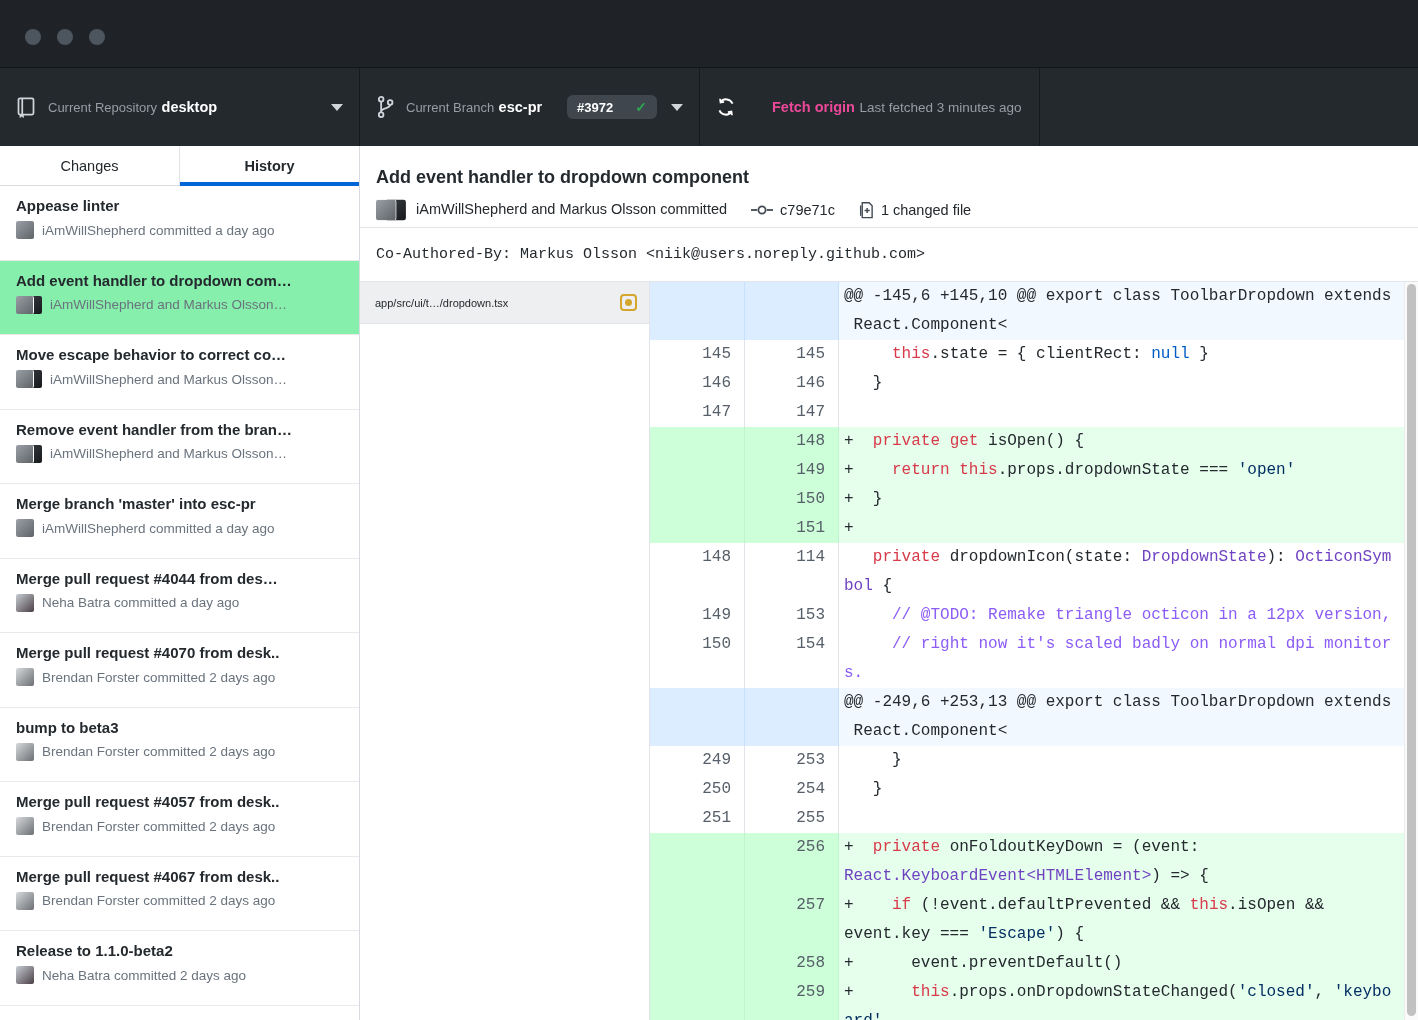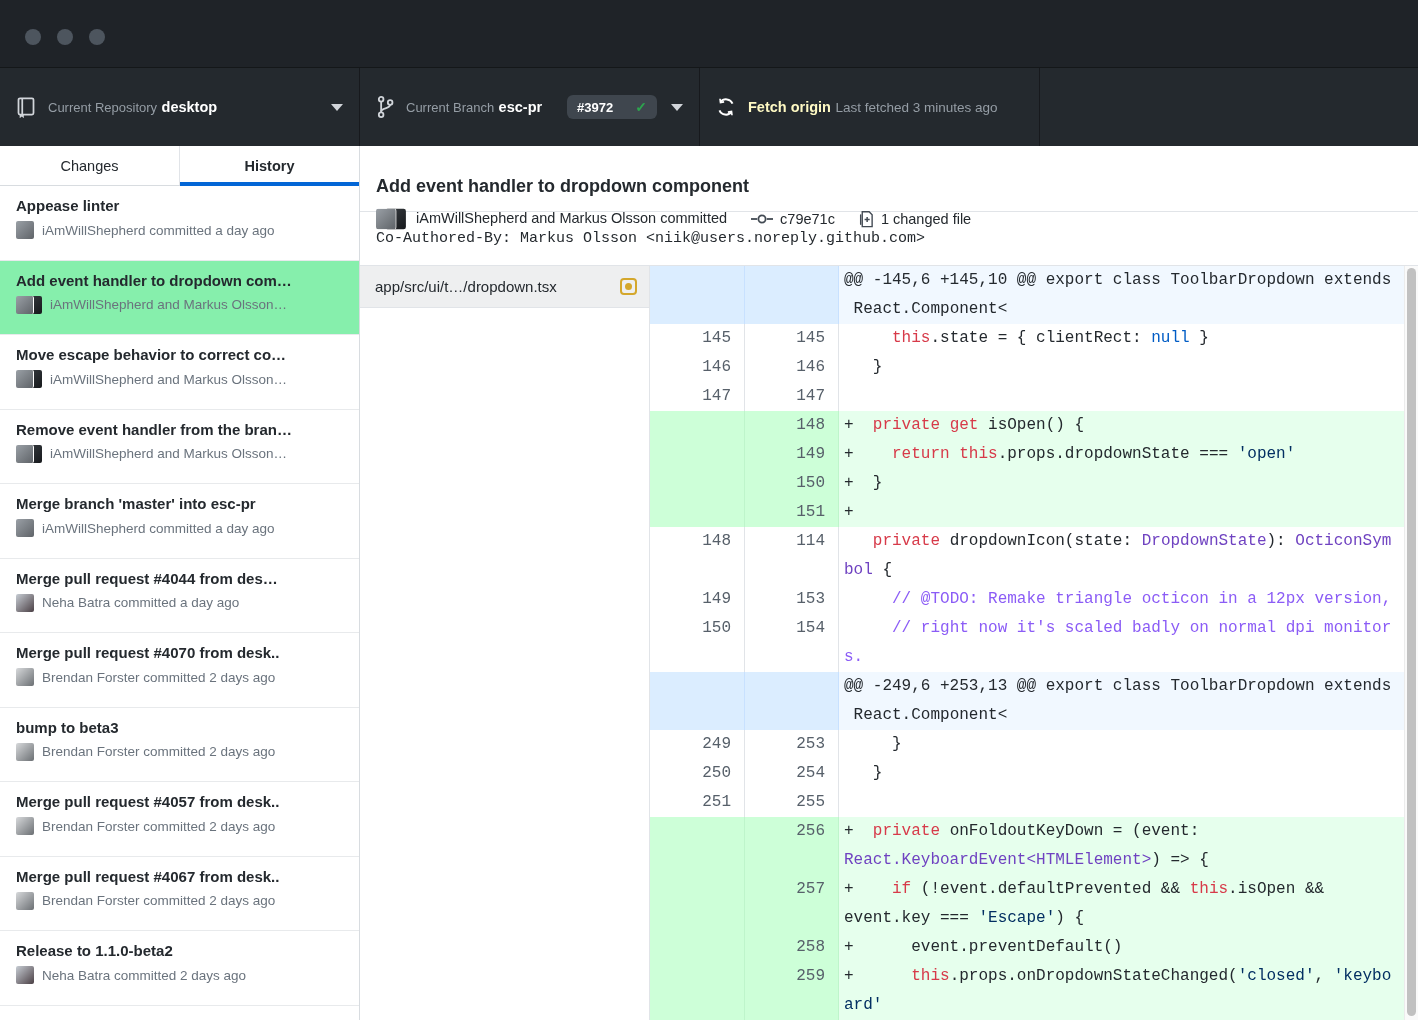--- a/index.html
+++ b/index.html
@@ -20,21 +20,21 @@
   .tb-fetch { width:340px; }
   .tb-icon { margin-right:12px; flex:none; display:flex; align-items:center; }
   .tb-text { flex:1; min-width:0; }
   .tb-label { font-size:13px; color:#959da5; line-height:17px; }
   .tb-value { font-size:14.5px; font-weight:bold; color:#fff; line-height:19px; white-space:nowrap; }
   .chev { width:0; height:0; border-left:6px solid transparent; border-right:6px solid transparent;
     border-top:7px solid #d1d5da; flex:none; margin-left:10px; }
   .badge { background:#3f464e; border-radius:6px; padding:4px 10px; font-size:13px; font-weight:bold;
     color:#fff; display:flex; align-items:flex-end; gap:22px; margin:0 4px 0 10px; flex:none; }
   .badge .check { color:#2da44e; font-size:14px; font-weight:bold; }
-  .fetch-title { font-size:14.5px; font-weight:bold; color:#fef9c3; line-height:19px; }
+  .fetch-title { font-size:14.5px; font-weight:bold; color:#ec4899; line-height:19px;margin-left:24px; }
   .fetch-sub { font-size:13.5px; color:#959da5; line-height:18px; }
 
   
   .main { flex:1; display:flex; min-height:0; }
   .sidebar { width:360px; flex:none; border-right:1px solid #d8dce0; display:flex; flex-direction:column; background:#fff; }
   .tabs { height:40px; display:flex; flex:none; border-bottom:1px solid #d8dce0; }
   .tab { flex:1; display:flex; align-items:center; justify-content:center; font-size:14.5px; color:#24292e;
     position:relative; cursor:pointer; }
   .tab + .tab { border-left:1px solid #e1e4e8; }
   .tab.active { font-weight:bold; }
@@ -51,35 +51,35 @@
   .av.neha { background:linear-gradient(135deg,#c7cdd4,#4a3f44); }
   .av.brendan { background:linear-gradient(135deg,#d7d9db,#6b6f73); }
   .av-pair { width:26px; height:18px; position:relative; flex:none; margin-right:8px; }
   .av-pair .back { position:absolute; left:8px; top:0; width:18px; height:18px; border-radius:2px;
     background:linear-gradient(135deg,#3a3f44,#17191c); }
   .av-pair .front { position:absolute; left:0; top:0; width:18px; height:18px; border-radius:2px;
     background:linear-gradient(135deg,#9aa0a6,#5f6368); border-right:1px solid #fff; }
 
   
   .detail { flex:1; min-width:0; display:flex; flex-direction:column; }
-  .d-header { height:66px; flex:none; padding:30px 16px 0 16px; border-bottom:1px solid #e1e4e8; }
+  .d-header { height:82px; flex:none; padding:21px 16px 0 16px; border-bottom:1px solid #e1e4e8; }
   .d-title { font-size:18px; font-weight:bold; color:#24292e; }
   .d-meta { display:flex; margin-top:13px; font-size:14.5px; color:#24292e; }
   .d-meta .av-pair { transform:scale(1.15); transform-origin:left center; margin-right:14px; }
   .d-meta-group { display:flex; align-items:center; margin-left:24px; color:#24292e; }
   .d-meta-group svg { margin-right:7px; }
   .d-desc { height:54px; flex:none; display:flex; align-items:center; padding:0 16px;
     border-bottom:1px solid #e1e4e8; font-family:"Liberation Mono","DejaVu Sans Mono",monospace;
     font-size:15px; color:#24292e; white-space:nowrap; overflow:hidden; }
 
   .d-body { flex:1; display:flex; min-height:0; }
   .file-panel { width:290px; flex:none; border-right:1px solid #e1e4e8; background:#fff; }
   .file-row { height:42px; background:#eeeff0; border-bottom:1px solid #e1e4e8; display:flex;
     align-items:center; padding:0 12px 0 15px; cursor:pointer; }
-  .file-name { flex:1; font-size:15px; color:#24292e; white-space:nowrap; overflow:hidden; }
+  .file-name { flex:1; font-size:11px; color:#24292e; white-space:nowrap; overflow:hidden; }
   .status-mod { width:17px; height:17px; border:2px solid #d4a72c; border-radius:4px; flex:none;
     display:flex; align-items:center; justify-content:center; }
   .status-mod i { width:7px; height:7px; border-radius:50%; background:#d4a72c; display:block; }
 
   
   .diff { flex:1; min-width:0; position:relative; overflow:hidden;
     font-family:"Liberation Mono","DejaVu Sans Mono",monospace; font-size:16px; line-height:29px; }
   .diff-scroll { position:absolute; inset:0 14px 0 0; overflow:hidden; }
   .drow { display:flex; }
   .g { width:94px; flex:none; text-align:right; padding-right:13px; color:#57606a; }

